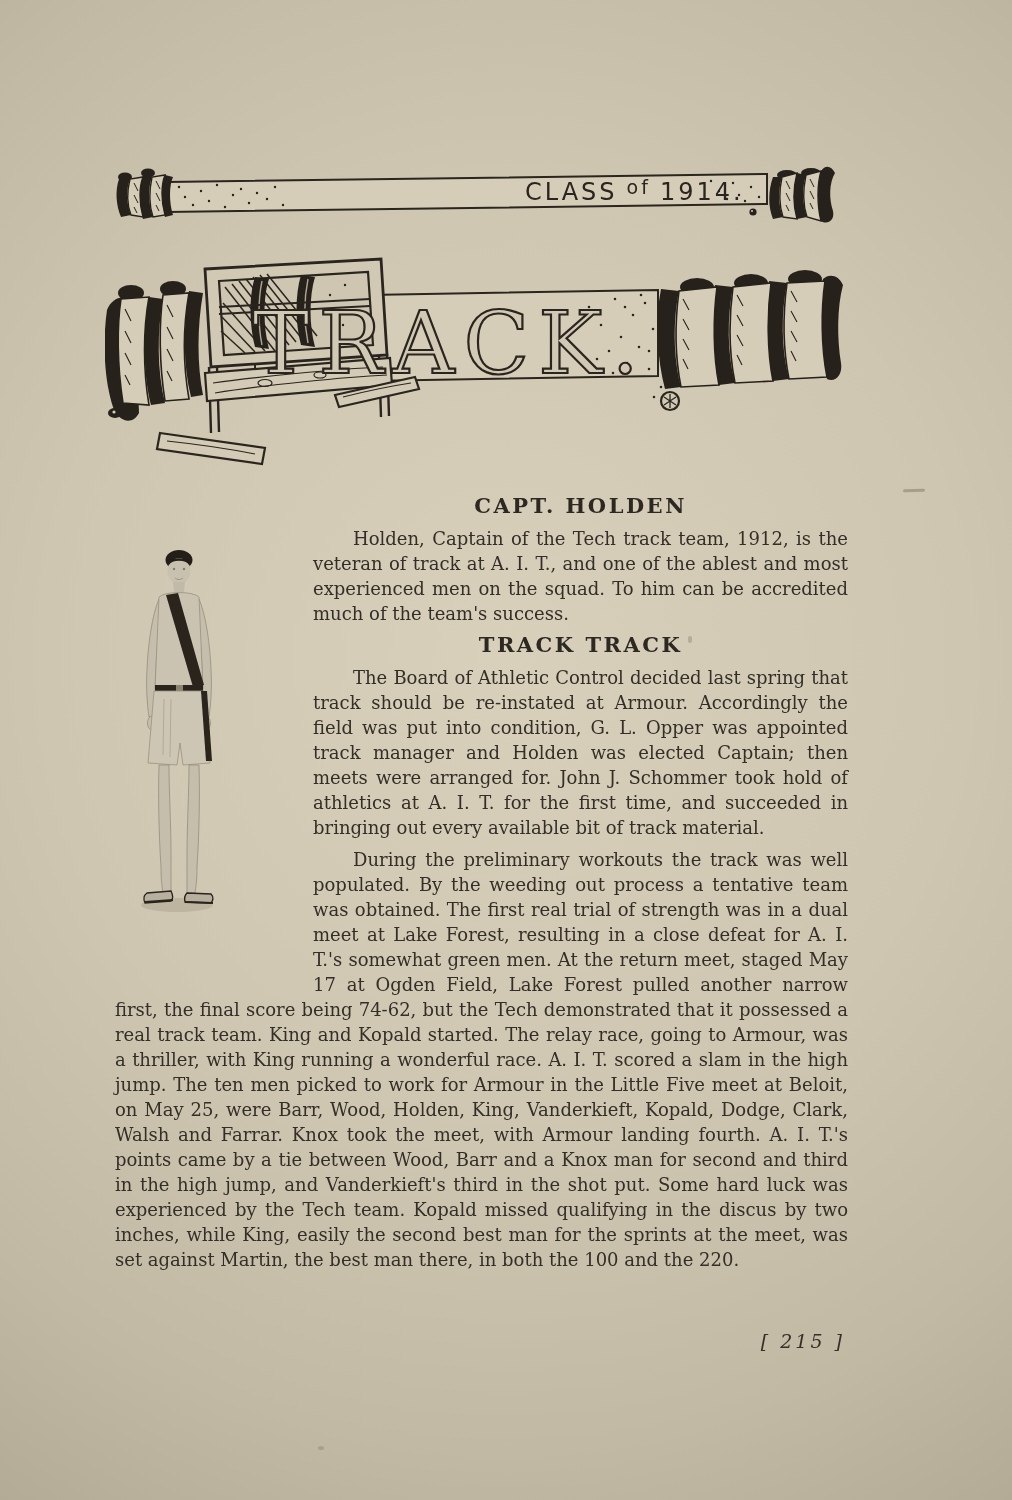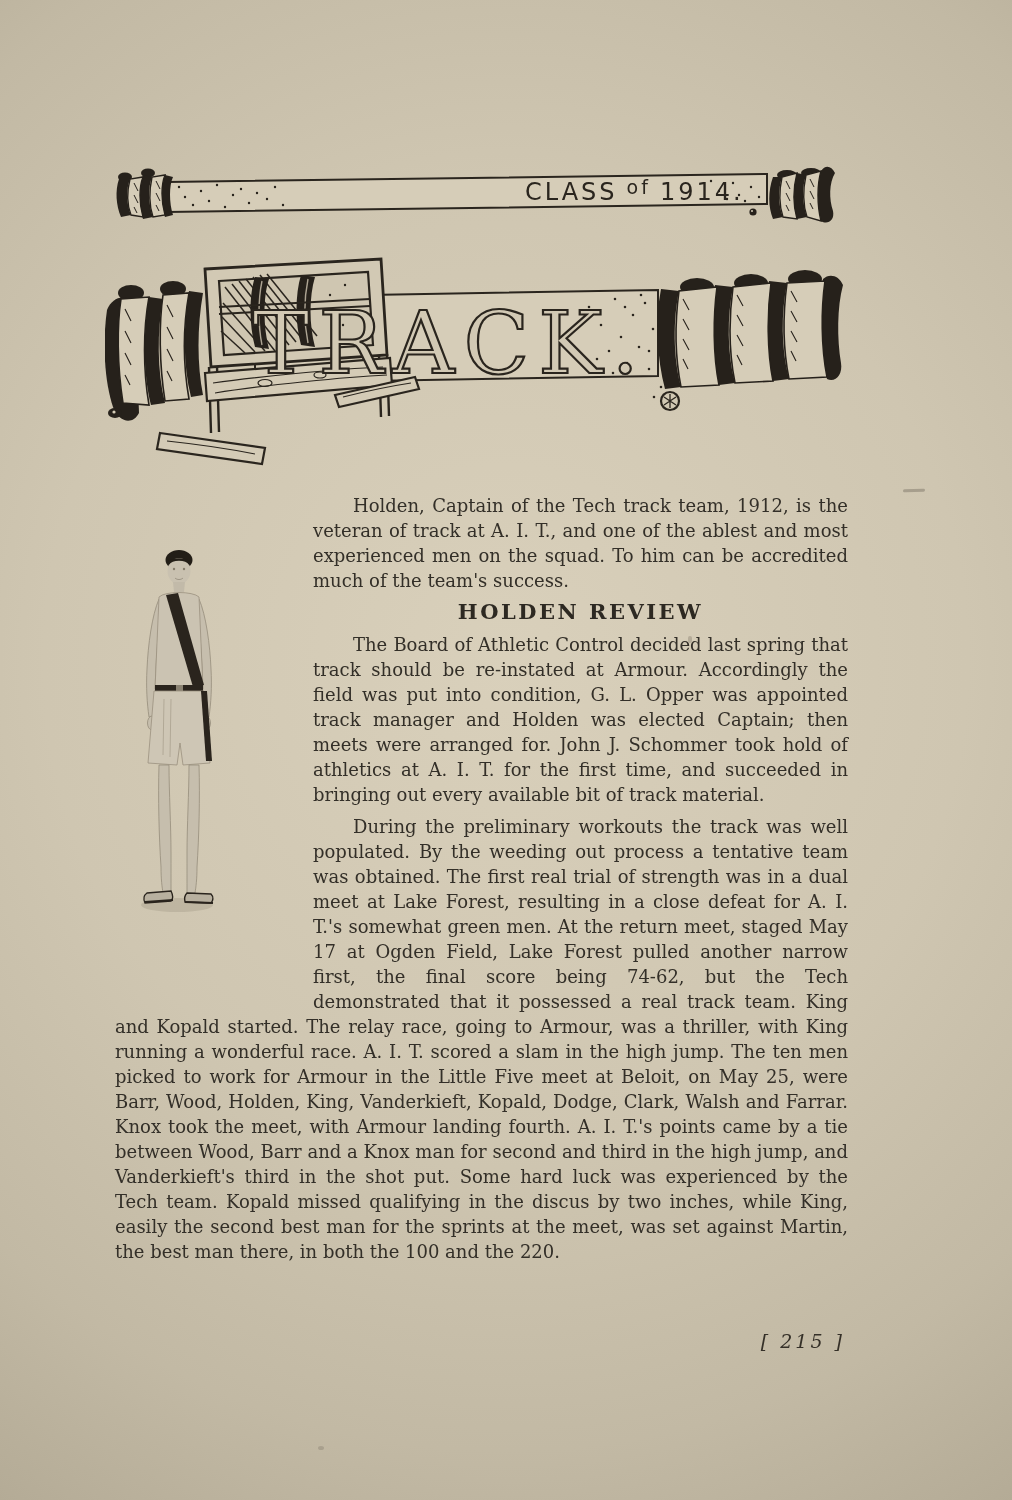--- a/index.html
+++ b/index.html
@@ -206,23 +206,24 @@
           <path d="M40,228 C39,260 40,300 42,330 C42,342 43,350 44,356 L52,356 C52,344 52,330 52,316 C52,290 50,254 50,228 Z" fill="#c6bead" stroke="#968d7b" stroke-width=".8"></path>
           <path d="M80,228 C81,260 80,300 78,330 C78,342 77,350 76,356 L68,356 C68,344 68,330 68,316 C68,290 70,254 70,228 Z" fill="#c6bead" stroke="#968d7b" stroke-width=".8"></path>
 
           <path d="M28,356 L52,354 C54,358 54,362 52,364 L26,366 C24,362 25,358 28,356 Z" fill="#b8b09f" stroke="#2a241d" stroke-width="1.4"></path>
           <path d="M26,365 L54,363" stroke="#2a241d" stroke-width="2"></path>
           <path d="M68,356 L92,357 C95,360 94,364 92,366 L66,365 C65,361 66,358 68,356 Z" fill="#b8b09f" stroke="#2a241d" stroke-width="1.4"></path>
           <path d="M66,365 L94,366" stroke="#2a241d" stroke-width="2"></path>
         </svg>
       </div>
 
+      <h2 class="section-heading">CAPT. HOLDEN</h2>
       <p class="para">Holden, Captain of the Tech track team, 1912, is the veteran of track at A. I. T., and one of the ablest and most experienced men on the squad. To him can be accredited much of the team's success.</p>
 
-      <h2 class="section-heading">HOLDEN REVIEW</h2>
+      <h2 class="section-heading">TRACK TRACK</h2>
       <p class="para">The Board of Athletic Control decided last spring that track should be re-instated at Armour. Accordingly the field was put into condition, G. L. Opper was appointed track manager and Holden was elected Captain; then meets were arranged for. John J. Schommer took hold of athletics at A. I. T. for the first time, and succeeded in bringing out every available bit of track material.</p>
       <p class="para">During the preliminary workouts the track was well populated. By the weeding out process a tentative team was obtained. The first real trial of strength was in a dual meet at Lake Forest, resulting in a close defeat for A. I. T.'s somewhat green men. At the return meet, staged May 17 at Ogden Field, Lake Forest pulled another narrow first, the final score being 74-62, but the Tech demonstrated that it possessed a real track team. King and Kopald started. The relay race, going to Armour, was a thriller, with King running a wonderful race. A. I. T. scored a slam in the high jump. The ten men picked to work for Armour in the Little Five meet at Beloit, on May 25, were Barr, Wood, Holden, King, Vanderkieft, Kopald, Dodge, Clark, Walsh and Farrar. Knox took the meet, with Armour landing fourth. A. I. T.'s points came by a tie between Wood, Barr and a Knox man for second and third in the high jump, and Vanderkieft's third in the shot put. Some hard luck was experienced by the Tech team. Kopald missed qualifying in the discus by two inches, while King, easily the second best man for the sprints at the meet, was set against Martin, the best man there, in both the 100 and the 220.</p>
     </div>
 
   </div>
 
   <div class="page-number">[ 215 ]</div>
 
   <div class="pencil-dash"></div>
   <div class="speck-a"></div>

